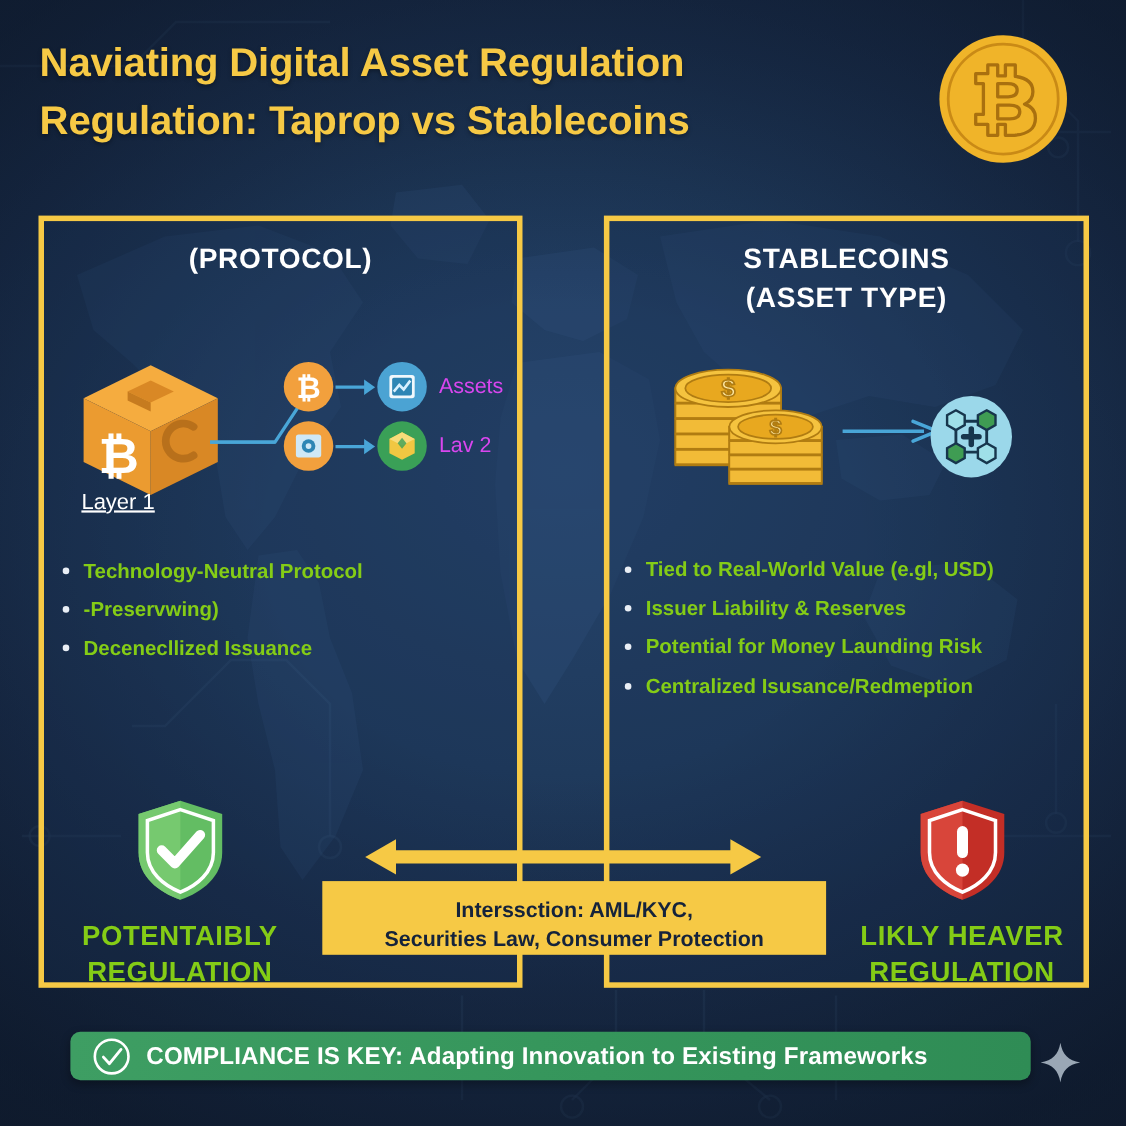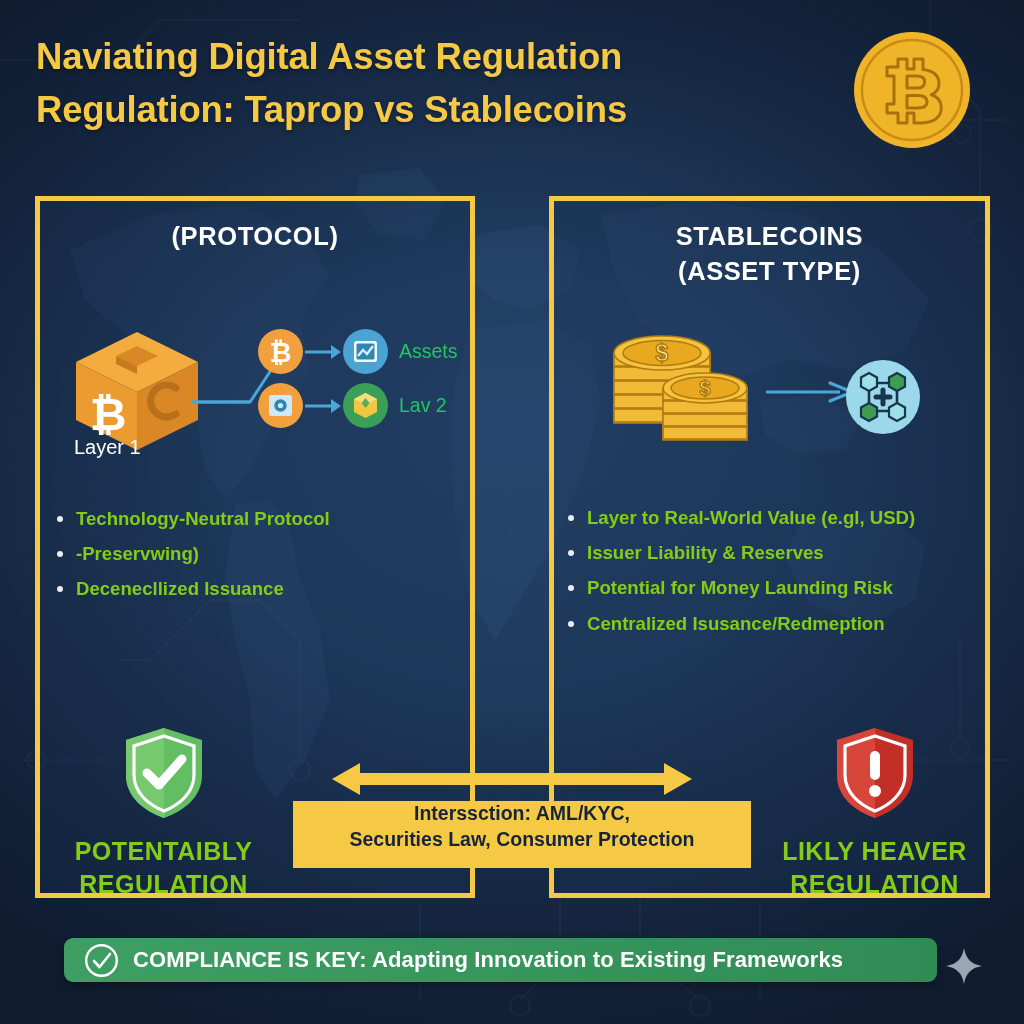--- a/index.html
+++ b/index.html
@@ -58,35 +58,35 @@
     text-align:center;
     font-size:25.5px;line-height:1.38;
     font-weight:bold;color:#ffffff;
     letter-spacing:.6px;
   }
   .panel-title .sub{display:block;}
 
   
   .cube{position:absolute;left:72px;top:330px;width:130px;height:122px;}
   .layer1-label{
-    position:absolute;left:74px;top:436px;
-    font-size:20px;color:#ffffff;font-weight:normal;
+    position:absolute;left:74px;top:446px;
+    font-size:20px;color:#ffffff;font-weight:normal;text-decoration:underline;
   }
   .connector{position:absolute;left:188px;top:330px;width:110px;height:90px;}
 
   .mini-row{position:absolute;display:flex;align-items:center;}
   #mini-row-assets{left:258px;top:329px;}
   #mini-row-layer2{left:258px;top:383px;}
   .circle-ico{width:45px;height:45px;border-radius:50%;flex:none;
     display:flex;align-items:center;justify-content:center;}
   .c-orange{background:#f2a03d;}
   .c-blue{background:#4ba3d3;}
   .c-green{background:#3aa057;}
   .mini-arrow{width:40px;height:22px;flex:none;}
-  .mini-label{margin-left:11px;font-size:19.5px;color:#22c55e;white-space:nowrap;}
+  .mini-label{margin-left:11px;font-size:19.5px;color:#d946ef;white-space:nowrap;}
 
   
   .coins{position:absolute;left:600px;top:325px;width:160px;height:125px;}
   .big-arrow{position:absolute;left:764px;top:379px;width:90px;height:26px;}
   .net-circle{position:absolute;left:846px;top:360px;width:74px;height:74px;border-radius:50%;background:#9bd8ea;
     display:flex;align-items:center;justify-content:center;}
 
   
   .bullets{position:absolute;}
   #bullets-left{left:55px;top:507px;width:400px;}
@@ -113,21 +113,21 @@
     margin-top:14px;font-size:25px;line-height:1.33;
     font-weight:bold;color:#84cc16;letter-spacing:.5px;
   }
   .shield-label .l2{display:block;}
 
   
   .inter-arrows{position:absolute;left:330px;top:762px;width:364px;height:34px;}
   .inter-banner{
     position:absolute;left:293px;top:801px;width:458px;height:67px;
     background:#f6c945;color:#15233b;
-    display:flex;align-items:flex-start;justify-content:center;
+    display:flex;align-items:flex-end;justify-content:center;
     text-align:center;
     font-size:19.5px;line-height:1.33;font-weight:bold;
     padding:0 14px;
   }
   .inter-banner .l2{display:block;}
 
   
   .compliance{
     position:absolute;left:64px;top:938px;width:873px;height:44px;
     background:linear-gradient(90deg,#3e9e63 0%,#35955b 55%,#2f8c55 100%);
@@ -362,21 +362,21 @@
         <polygon points="51,13 59,17.5 59,26.5 51,31 43,26.5 43,17.5" fill="#3f9c53"></polygon>
         <polygon points="23,43 31,47.5 31,56.5 23,61 15,56.5 15,47.5" fill="#3f9c53"></polygon>
         <polygon points="51,43 59,47.5 59,56.5 51,61 43,56.5 43,47.5" fill="#9fe0e8"></polygon>
       </g>
       <path d="M37 30 V44 M30 37 H44" stroke="#17364d" stroke-width="5" stroke-linecap="round"></path>
     </svg>
   </div>
 
   <div class="bullets" id="bullets-right">
     <ul>
-      <li>Layer to Real-World Value (e.gl, USD)</li>
+      <li>Tied to Real-World Value (e.gl, USD)</li>
       <li>Issuer Liability &amp; Reserves</li>
       <li>Potential for Money Launding Risk</li>
       <li>Centralized Isusance/Redmeption</li>
     </ul>
   </div>
 
   <div class="shield-box" id="shield-left">
     <span class="shield-ico">
       <svg viewBox="0 0 88 96" width="88" height="96" aria-hidden="true">
         <path d="M44 3 L82 15 V50 C82 72 64 86 44 93 C24 86 6 72 6 50 V15 Z" fill="#63bd63"></path>

